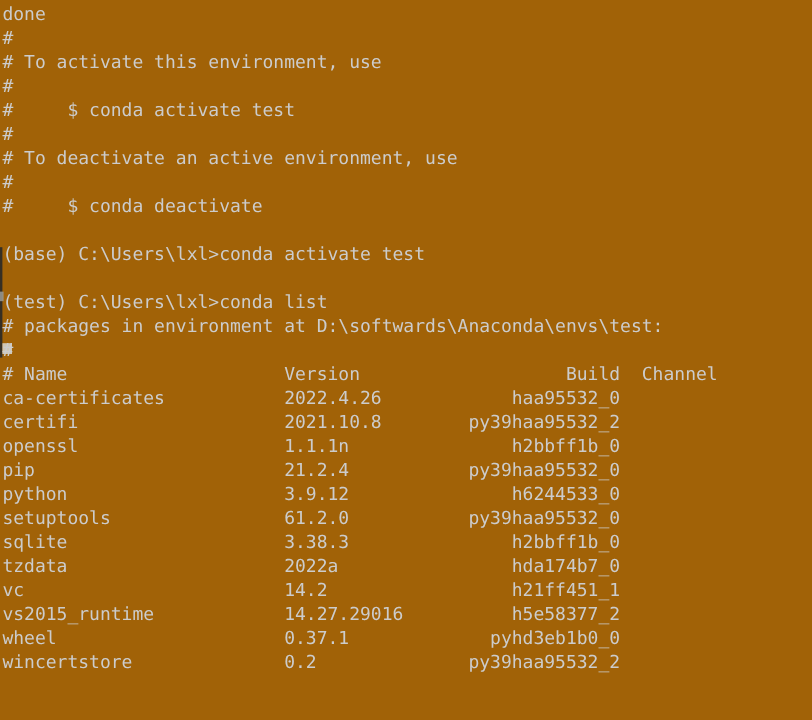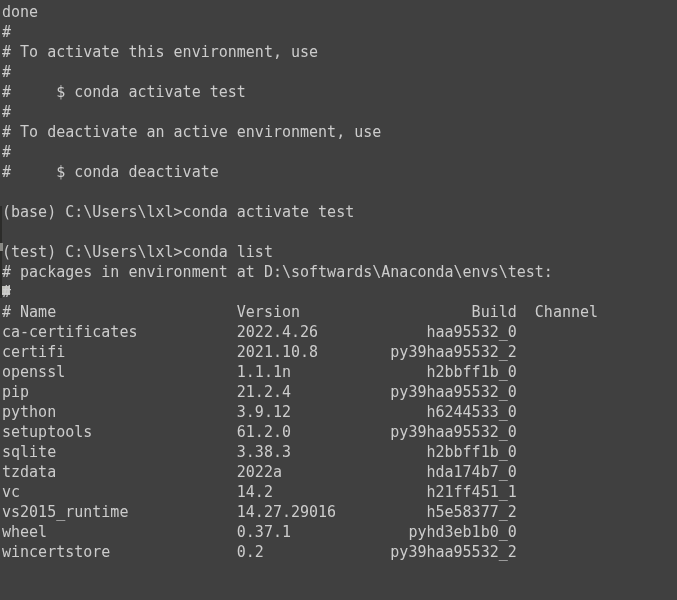--- a/index.html
+++ b/index.html
@@ -10,21 +10,21 @@
   }
   body {
     width: 677px;
     height: 600px;
     overflow: hidden;
   }
   #terminal {
     position: relative;
     width: 677px;
     height: 600px;
-    background: #404040;
+    background: #a16207;
     color: #cccccc;
     font-family: "DejaVu Sans Mono", "Liberation Mono", monospace;
     font-size: 15px;
     line-height: 20px;
     letter-spacing: 0px;
     padding: 0;
     box-sizing: border-box;
     overflow: hidden;
   }
   #screen {

